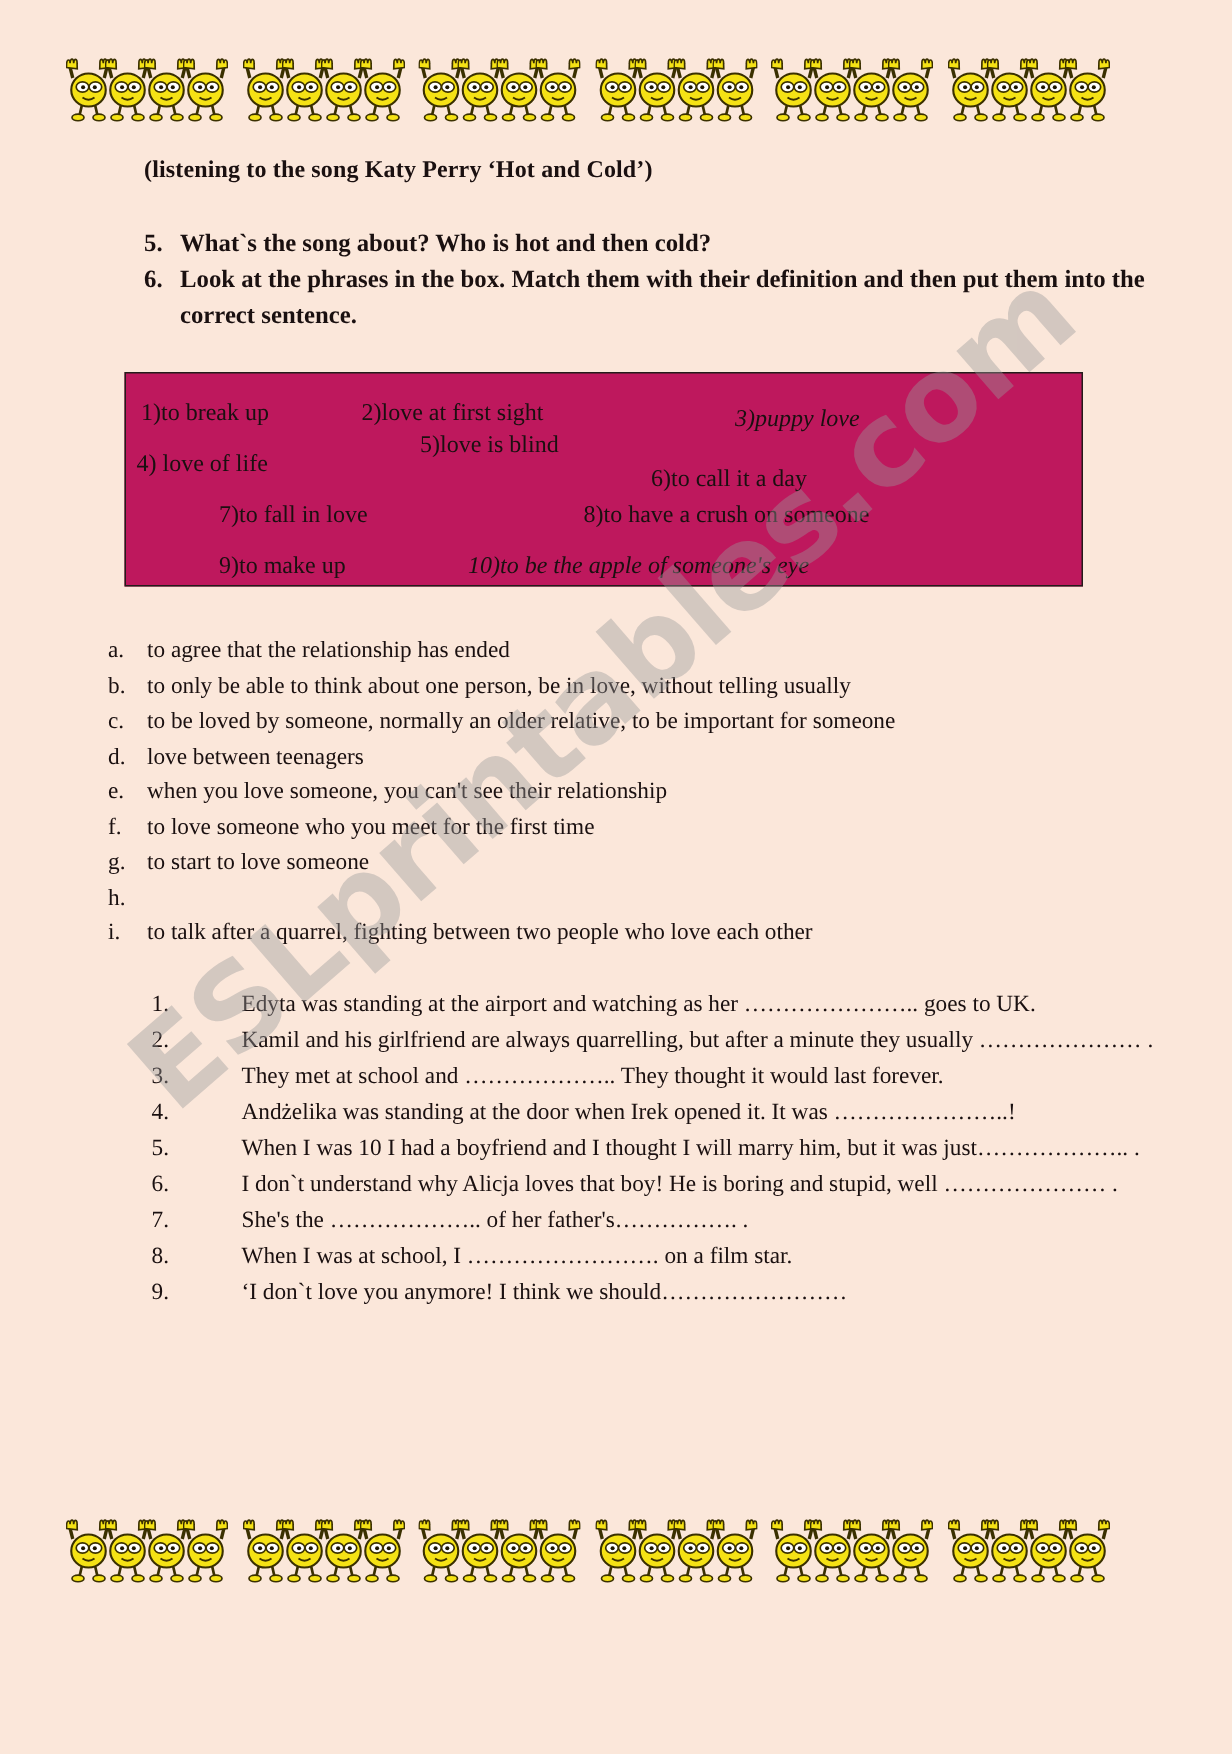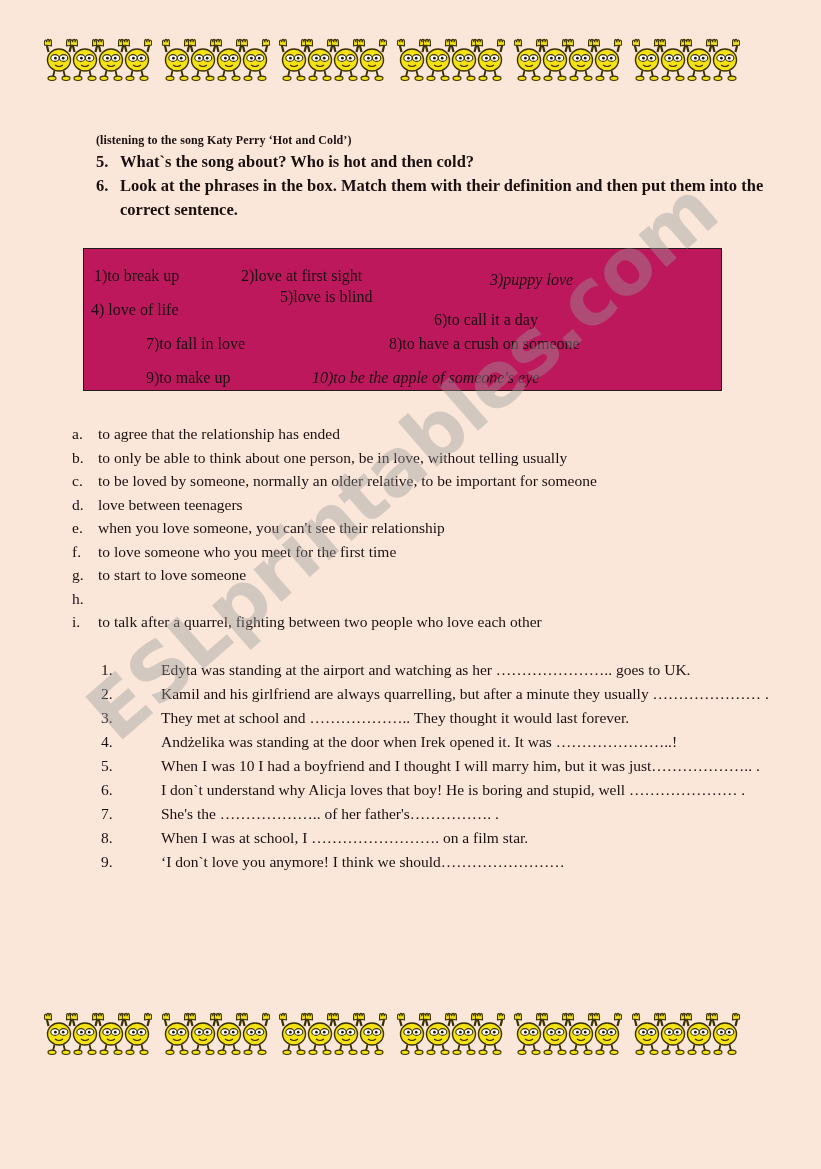--- a/index.html
+++ b/index.html
@@ -74,24 +74,23 @@
     left: 0;
     top: 0;
     width: 821px;
     z-index: 3;
   }
 
   .subtitle {
     position: absolute;
     left: 96px;
     top: 105px;
-    font-size: 12px;
+    font-size: 16px;
     font-weight: bold;
     letter-spacing: .1px;
-    margin-top: 28px;
   }
 
   .task-list {
     position: absolute;
     left: 96px;
     top: 150px;
     width: 670px;
   }
   .task-item {
     display: flex;

